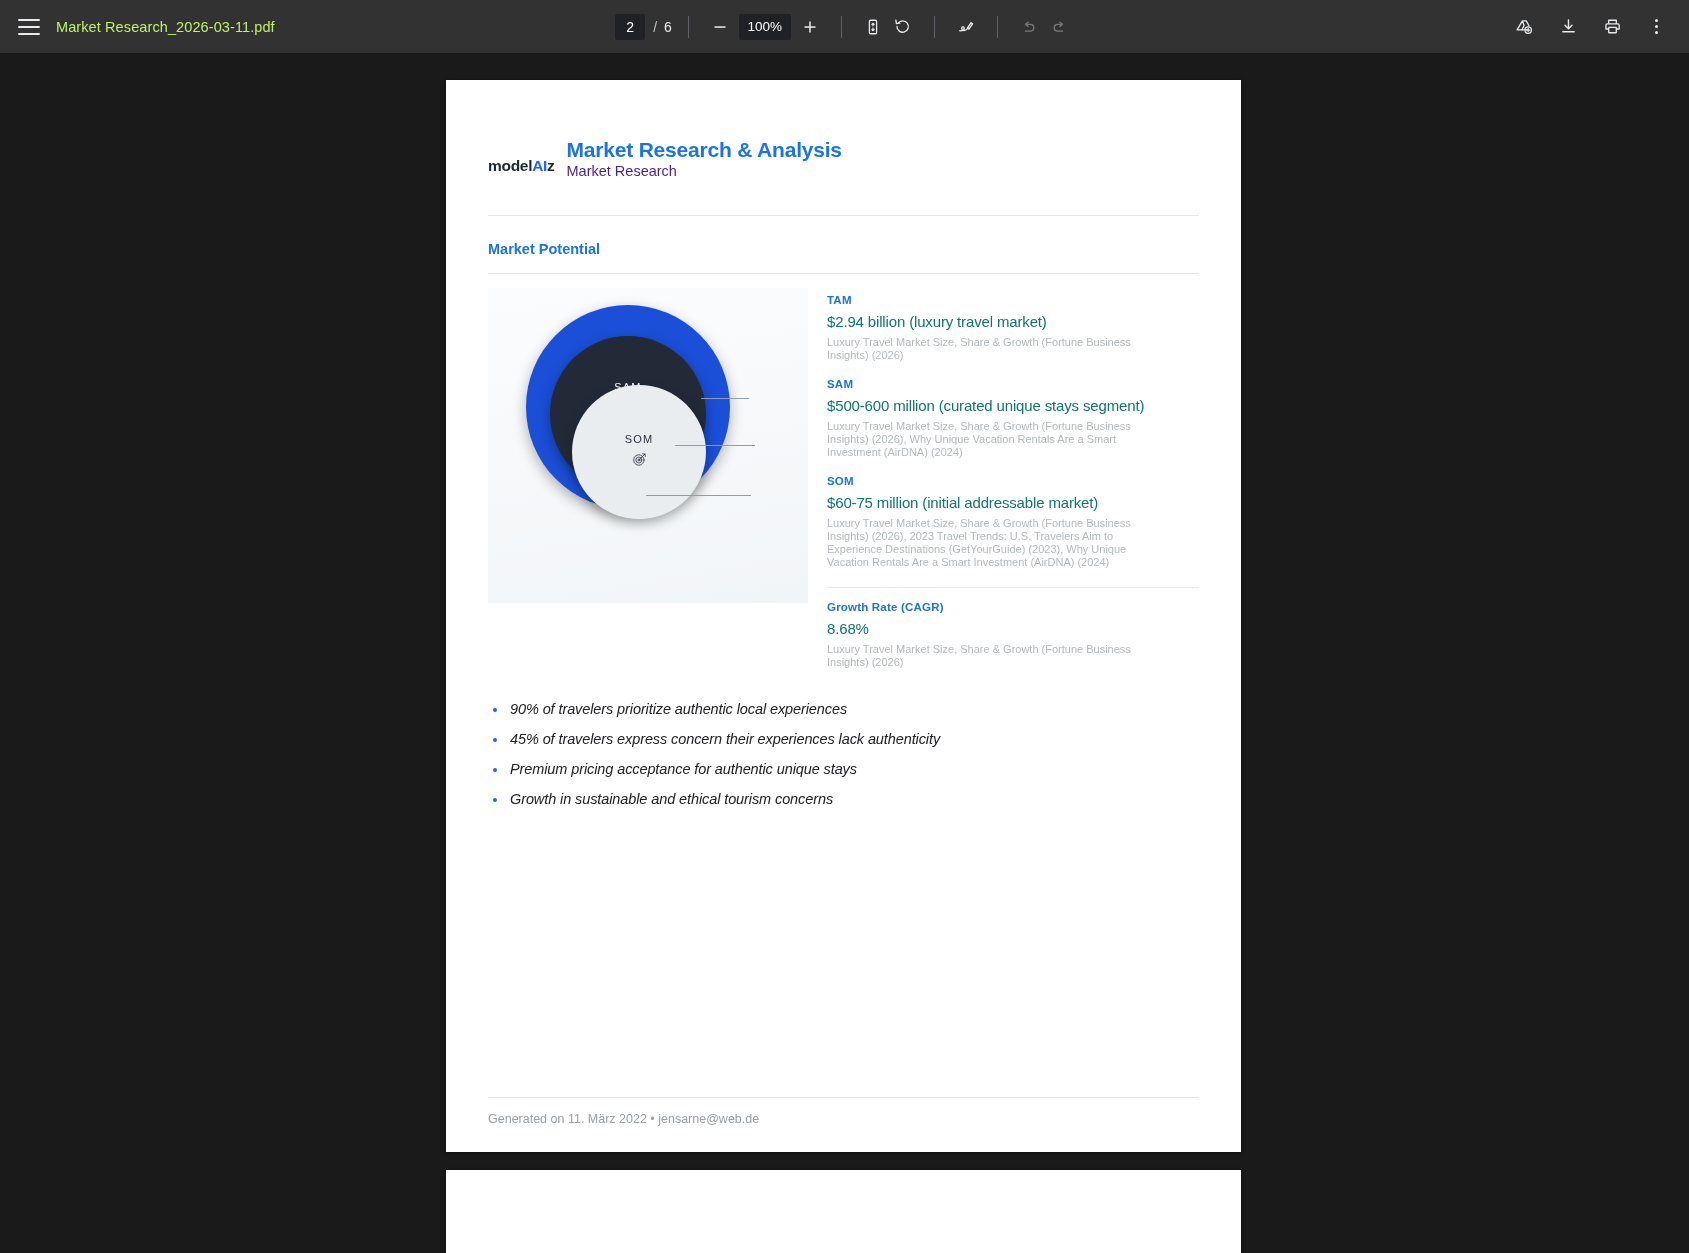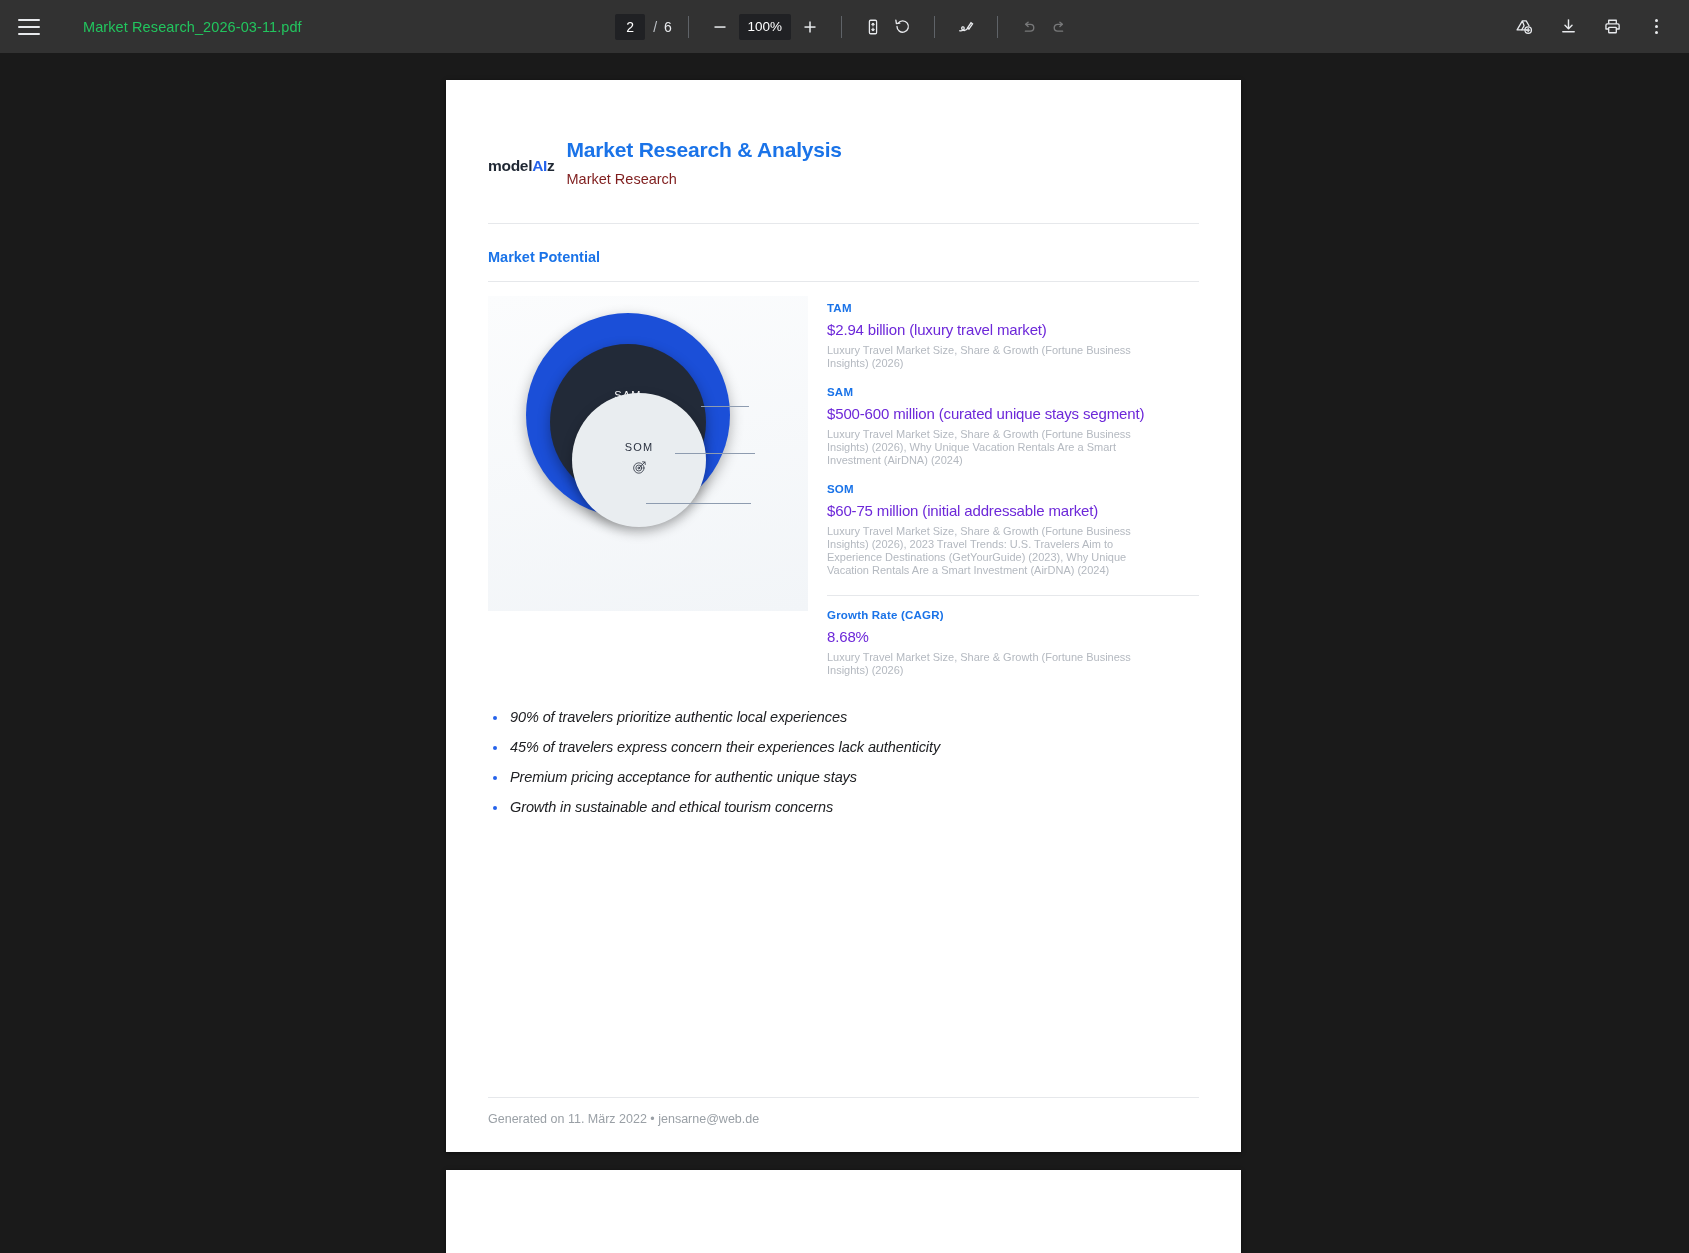--- a/index.html
+++ b/index.html
@@ -15,21 +15,21 @@
     position: absolute; top: 0; left: 0;
     width: 1689px; height: 53px;
     background: #323232;
     display: flex; align-items: center;
     color: #e8eaed;
     z-index: 10;
   }
   .tb-left { display: flex; align-items: center; padding-left: 18px; gap: 16px; min-width: 380px; }
   .hamburger { width: 22px; height: 16px; display: flex; flex-direction: column; justify-content: space-between; cursor: pointer; }
   .hamburger span { display: block; height: 2px; background: #e8eaed; border-radius: 1px; }
-  .doc-title { font-size: 14.5px; color: #22c55e; letter-spacing: .1px; white-space: nowrap; margin-left: 27px; }
+  .doc-title { font-size: 14.5px; color: #bef264; letter-spacing: .1px; white-space: nowrap; }
 
   .tb-center { flex: 1; display: flex; align-items: center; justify-content: center; gap: 0; }
   .pagebox {
     background: #202124; color: #fff;
     width: 30px; height: 26px; border: none; outline: none;
     text-align: center; font-size: 14px; border-radius: 2px;
     font-family: "Liberation Sans", sans-serif;
   }
   .pagesep { color: #bdc1c6; font-size: 14px; margin: 0 7px 0 8px; }
   .pagetotal { color: #e8eaed; font-size: 14px; }
@@ -62,21 +62,21 @@
   }
   .page-main { top: 27px; height: 1072px; padding: 42px 42px 0 42px; }
   .page-next { top: 1117px; height: 90px; }
 
   
   .doc-head { display: flex; align-items: flex-start; gap: 12px; padding-top: 14px; }
   .logo { font-size: 15.5px; font-weight: bold; color: #1f2733; letter-spacing: -.3px; padding-top: 21px; white-space: nowrap; }
   .logo .ai { color: #2563eb; }
   .head-text { padding-top: 2px; }
   .doc-h1 { font-size: 21px; font-weight: bold; color: #1a73e8; letter-spacing: -.2px; }
-  .doc-sub { font-size: 14.5px; color: #7f1d1d; margin-top: 9px; }
+  .doc-sub { font-size: 14.5px; color: #4c1d95; margin-top: 1px; }
 
   .hrule { height: 1px; background: #e6e8eb; margin: 36px 0 0 0; }
 
   .sec-title { font-size: 14.5px; font-weight: bold; color: #1a73e8; margin-top: 25px; }
   .sec-rule { height: 1px; background: #e6e8eb; margin-top: 16px; }
 
   
   .mp { display: flex; gap: 19px; margin-top: 14px; }
   .diagram {
     width: 320px; height: 315px;
@@ -94,21 +94,21 @@
   .lbl-sam { left: 0; top: 45px; }   .ic-sam { left: 0; top: 64px; }
   .lbl-som { left: 0; top: 48px; }   .ic-som { left: 0; top: 66px; }
   .conn { position: absolute; height: 1px; background: #8e9cb0; }
   .conn-1 { left: 213px; top: 110px; width: 48px; }
   .conn-2 { left: 187px; top: 157px; width: 80px; }
   .conn-3 { left: 158px; top: 207px; width: 105px; }
 
   .mp-right { flex: 1; padding-top: 6px; }
   .metric { margin-bottom: 16px; }
   .m-label { font-size: 11.5px; font-weight: bold; color: #1a73e8; letter-spacing: .2px; }
-  .m-value { font-size: 15px; color: #6d28d9; margin-top: 7px; letter-spacing: -.15px; }
+  .m-value { font-size: 15px; color: #0f766e; margin-top: 7px; letter-spacing: -.15px; }
   .m-src { font-size: 11px; color: #b4b9c0; line-height: 1.18; margin-top: 6px; max-width: 325px; }
   .m-rule { height: 1px; background: #e6e8eb; margin: 18px 0 13px 0; }
 
   
   .dd-title { font-size: 14.5px; font-weight: bold; color: #1f2733; margin-top: 116px; }
   .dd-list { margin-top: 16px; }
   .dd-item { display: flex; align-items: baseline; gap: 13px; margin-bottom: 14px; }
   .dd-bullet { width: 4px; height: 4px; border-radius: 50%; background: #2563eb; flex: 0 0 4px; position: relative; top: -2px; margin-left: 5px; }
   .dd-text { font-size: 14.5px; color: #202124; letter-spacing: -.1px; font-style: italic; }
 

